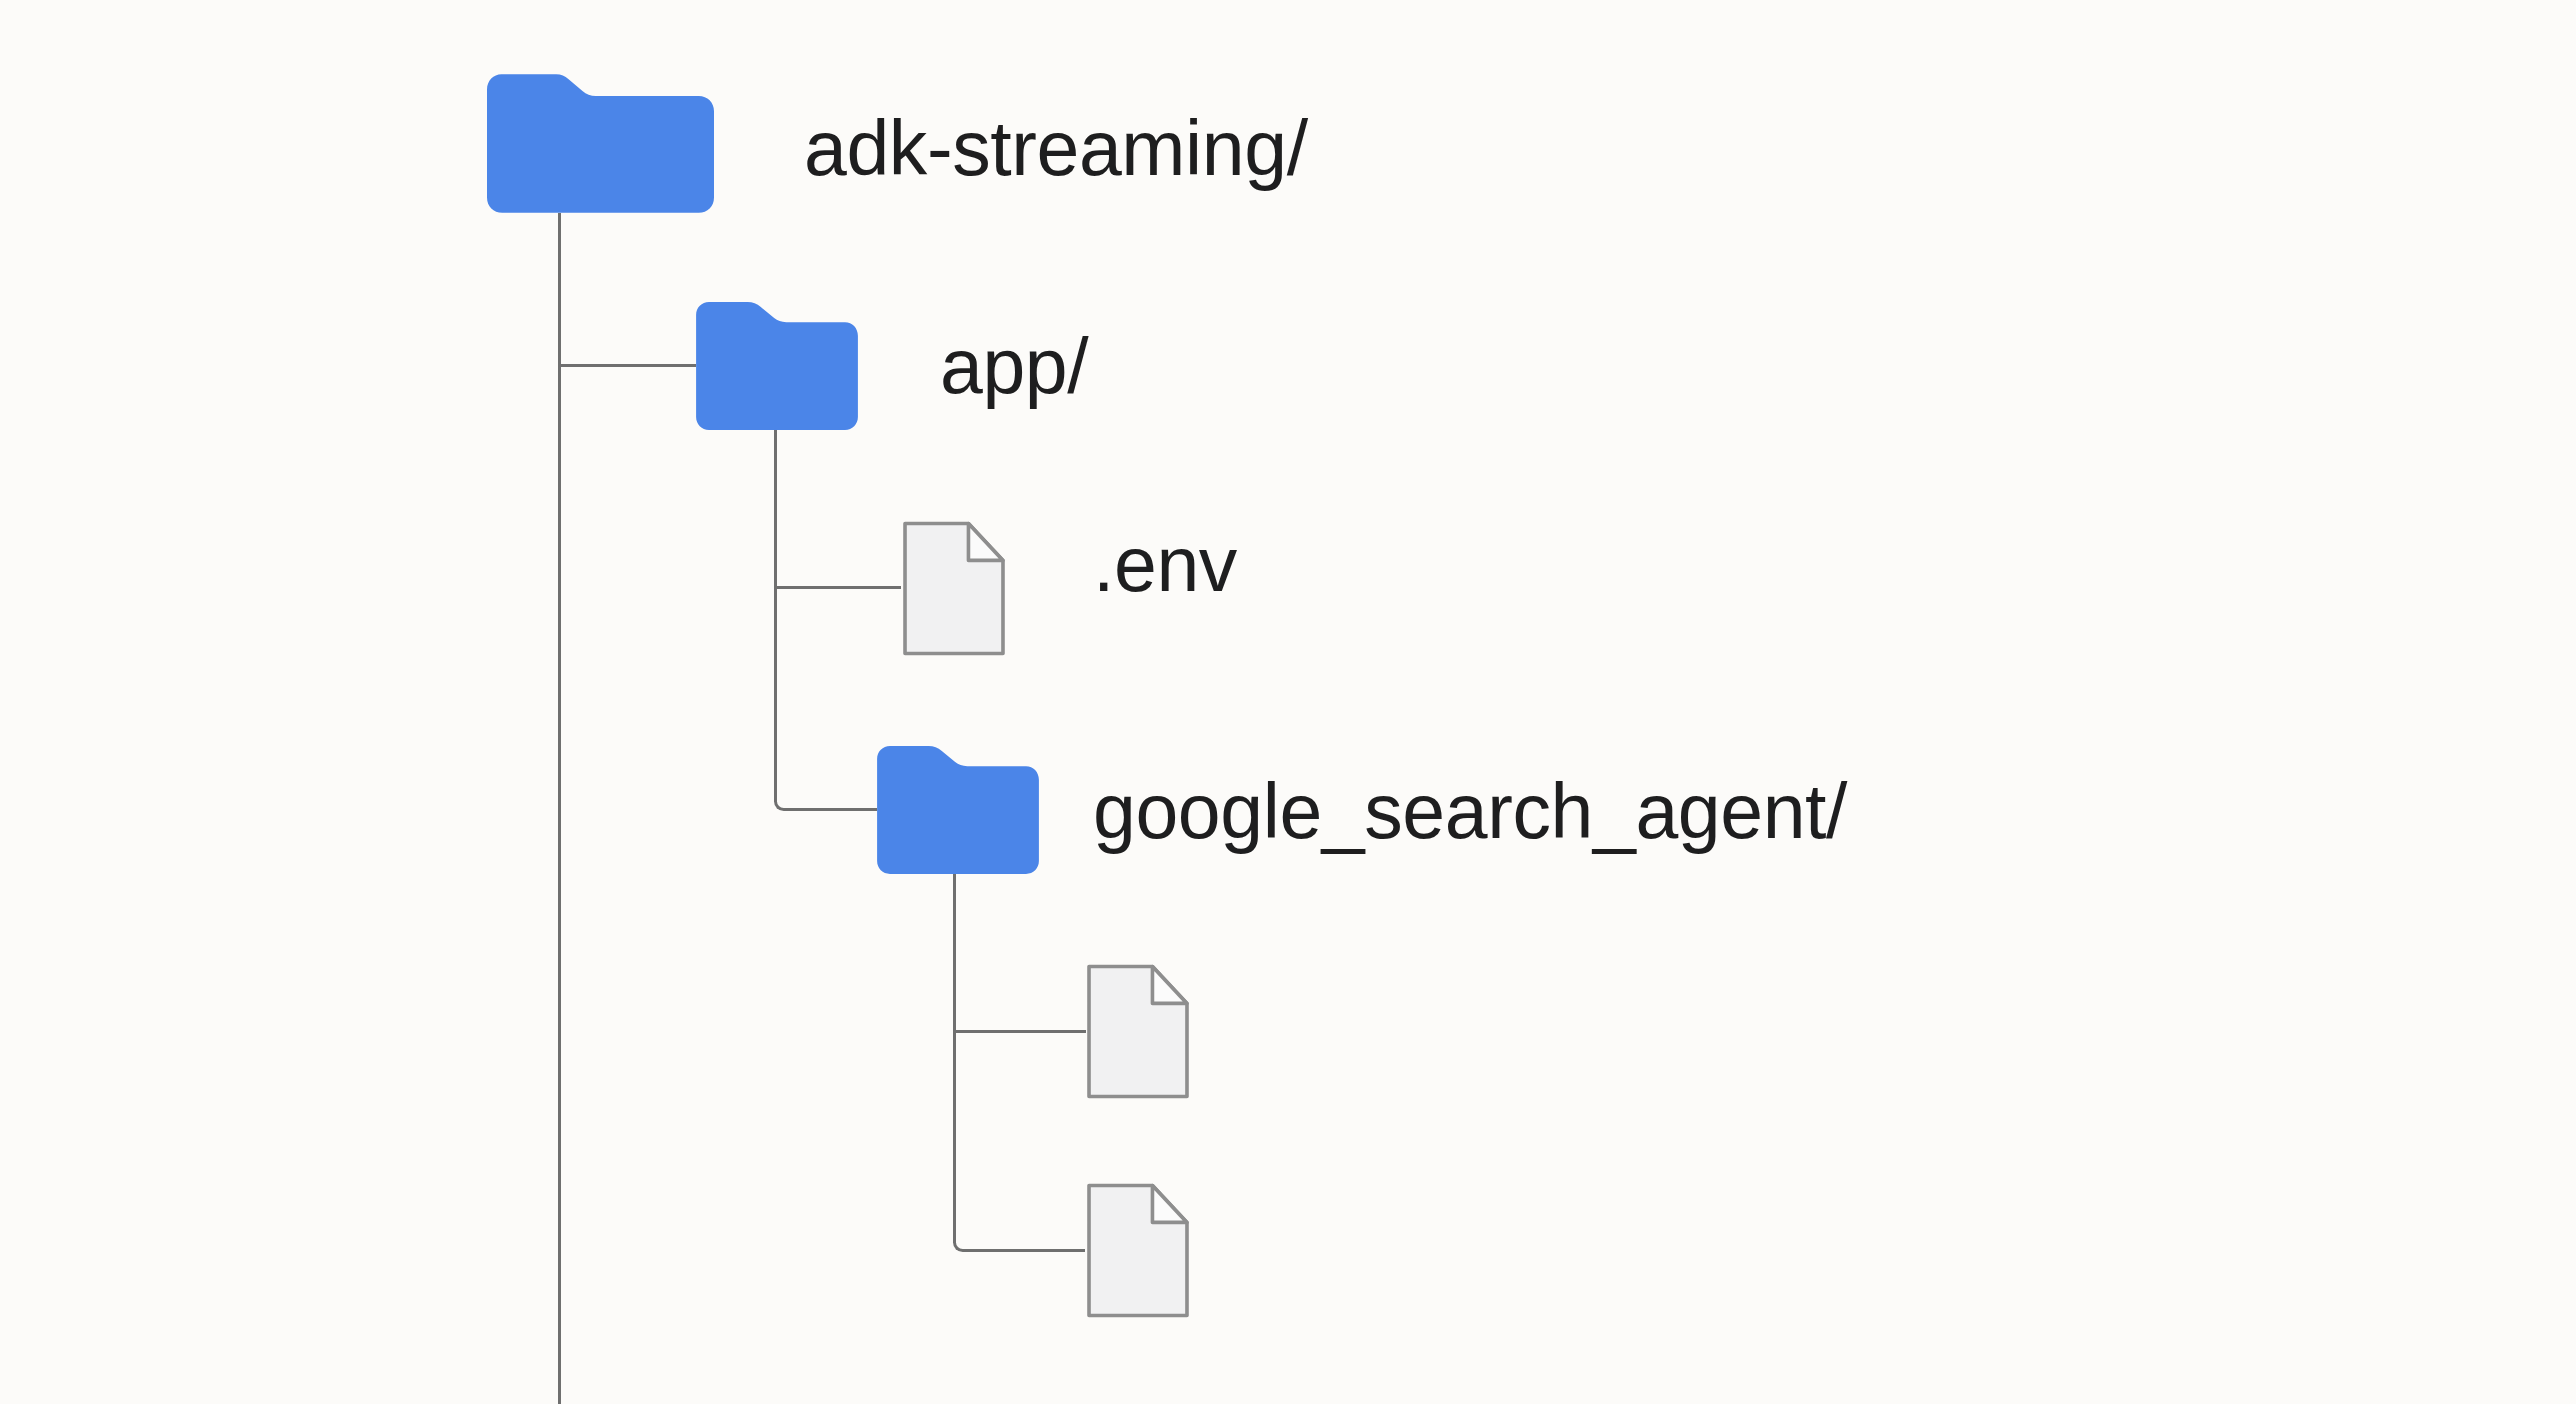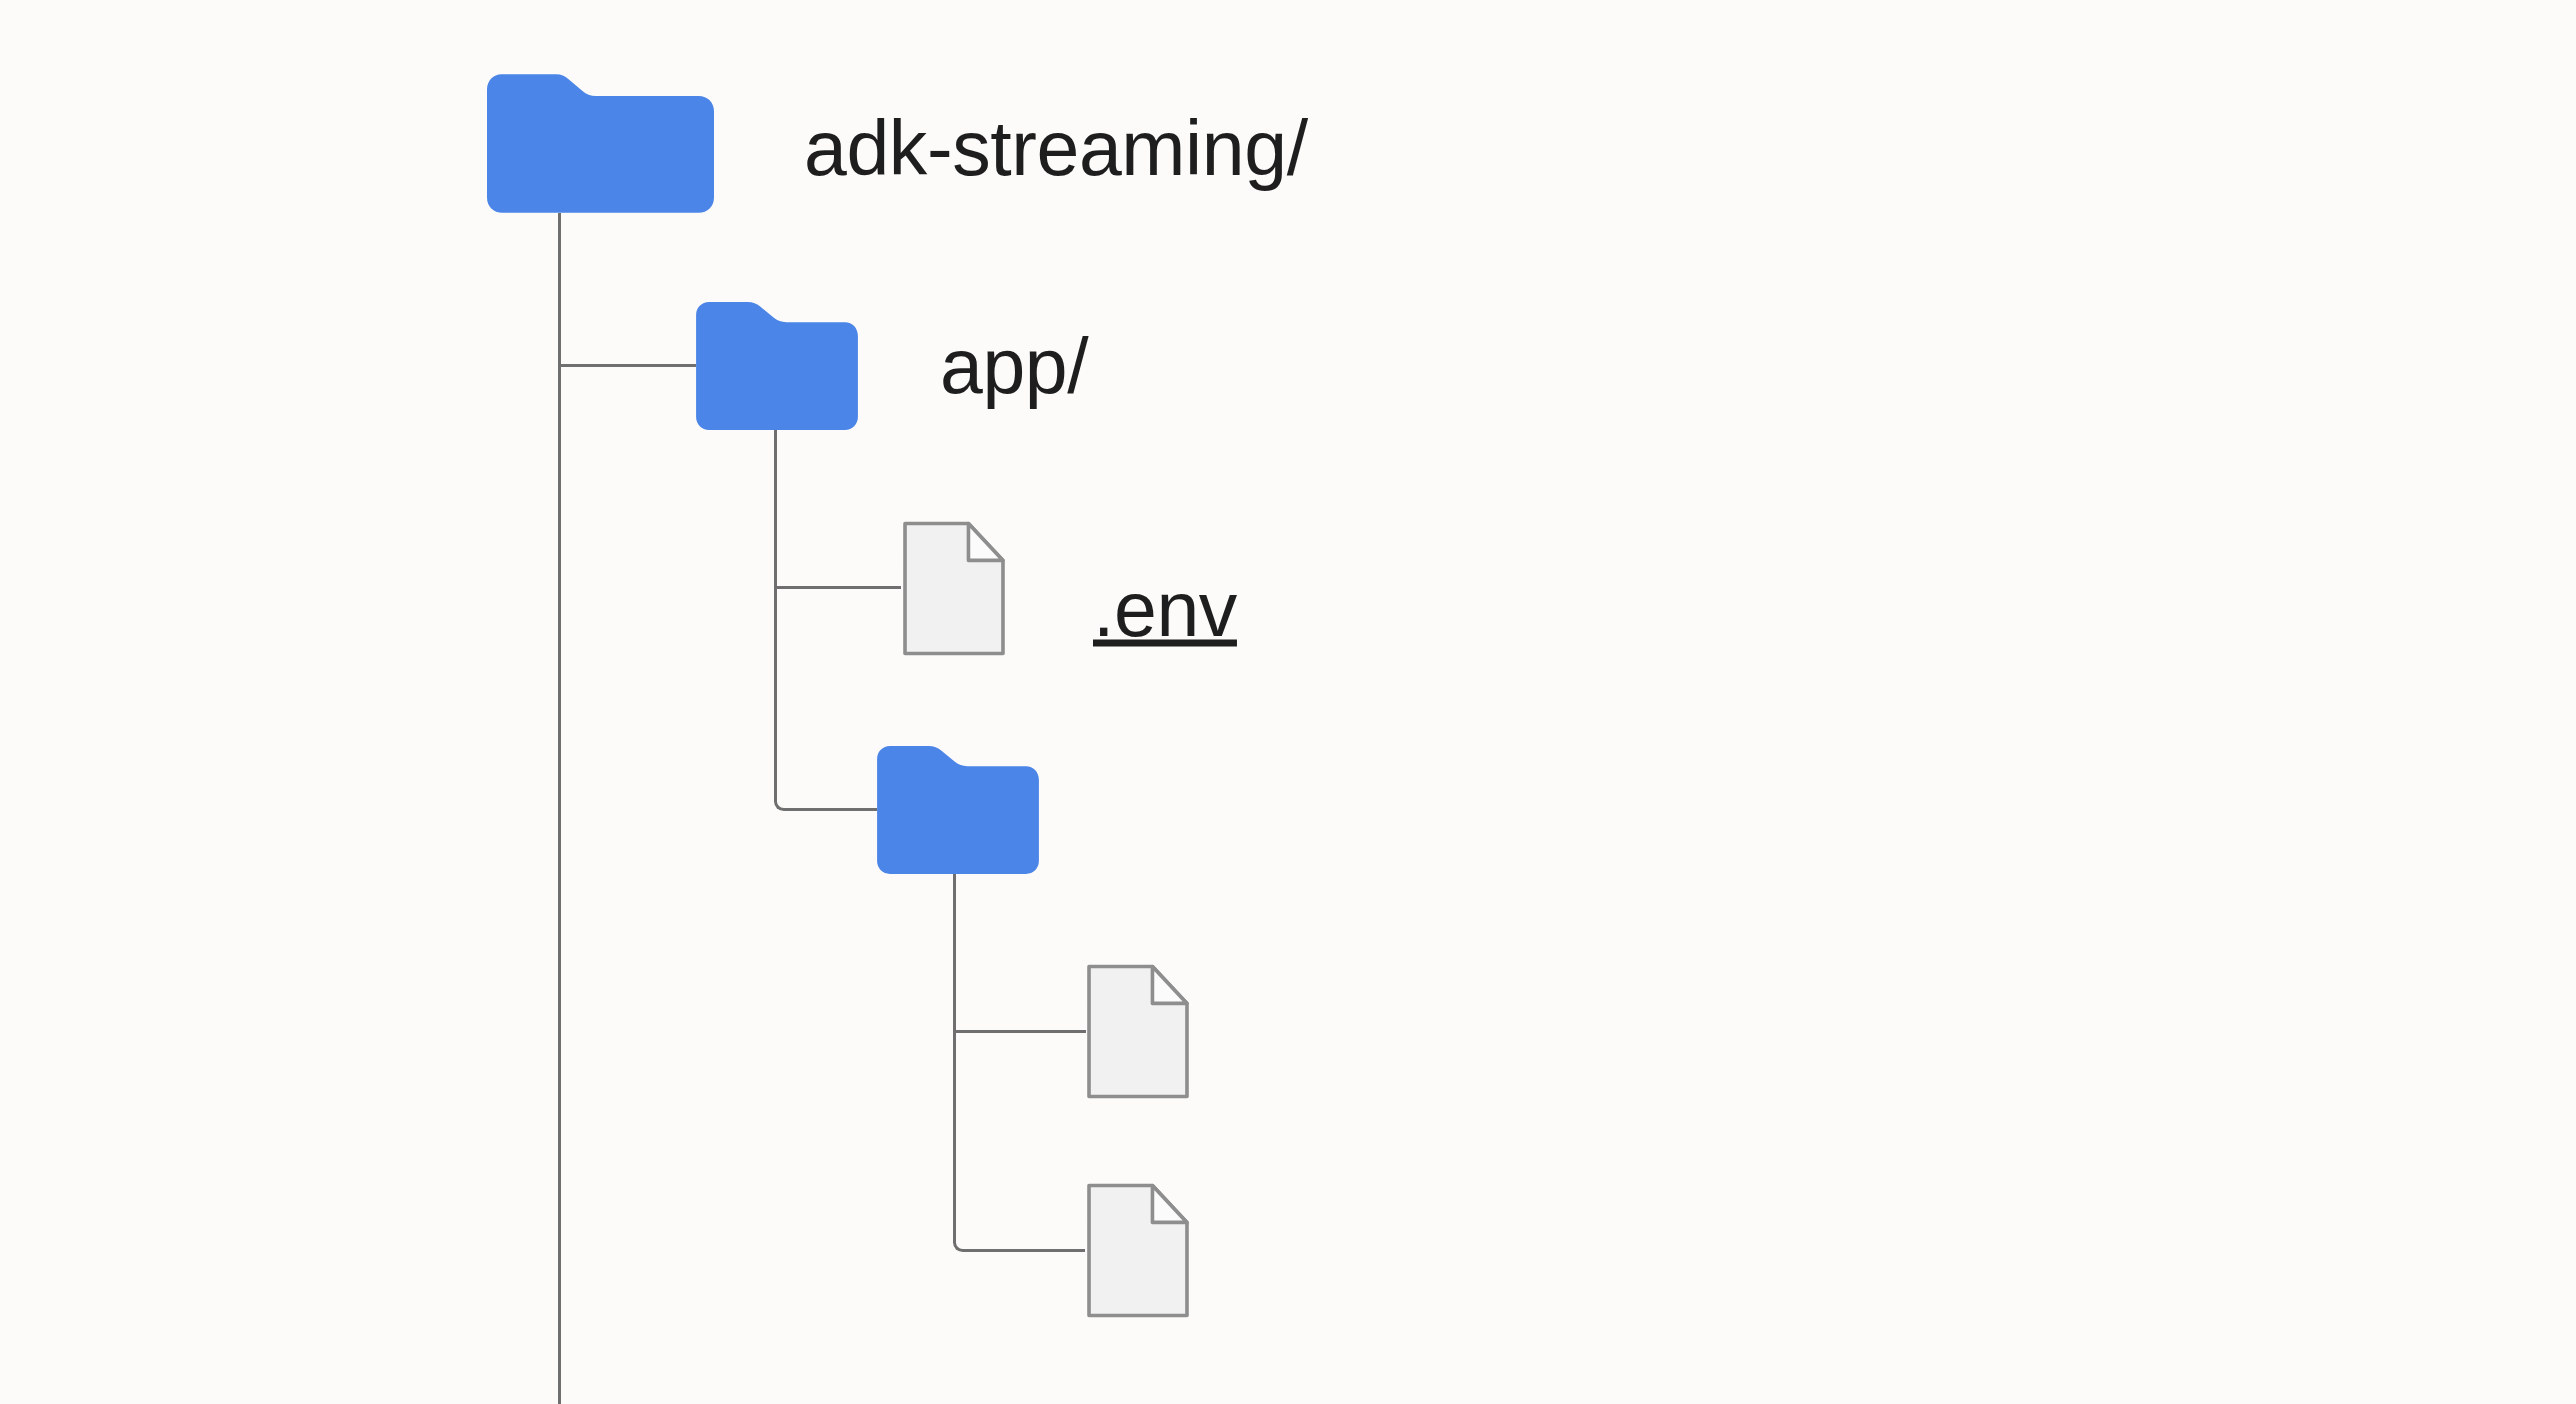--- a/index.html
+++ b/index.html
@@ -59,25 +59,26 @@
 
   <svg class="icon" style="left:696px;top:302px;" width="162" height="128" viewBox="0 0 201 159">
     <path d="M16 0 H64 C70 0 76 2 80 6 L97 20 C101 23 106 25 112 25 H185 C194 25 201 32 201 42 V143 C201 152 194 159 185 159 H16 C7 159 0 152 0 143 V16 C0 7 7 0 16 0 Z" fill="#4b85e8"></path>
   </svg>
   <div class="node-label" style="left:940px;top:366px;text-align:right;">app/</div>
 
   <svg class="icon" style="left:901px;top:519px;" width="106" height="139" viewBox="0 0 132 172">
     <path class="file-body" d="M5 5 H84 L127 51 V167 H5 Z" fill="#f1f1f2"></path>
     <path class="file-fold" d="M84 5 L127 51 H84 Z" fill="#fbfbfb"></path>
   </svg>
-  <div class="node-label" style="left:1093px;top:609px;text-decoration:underline;">.env</div>
+  <div class="node-label" style="left:1093px;top:564px;">.env</div>
 
   <svg class="icon" style="left:877px;top:746px;" width="162" height="128" viewBox="0 0 201 159">
     <path d="M16 0 H64 C70 0 76 2 80 6 L97 20 C101 23 106 25 112 25 H185 C194 25 201 32 201 42 V143 C201 152 194 159 185 159 H16 C7 159 0 152 0 143 V16 C0 7 7 0 16 0 Z" fill="#4b85e8"></path>
   </svg>
+  <div class="node-label" style="left:1093px;top:811px;">google_search_agent/</div>
 
   <svg class="icon" style="left:1085px;top:962px;" width="106" height="139" viewBox="0 0 132 172">
     <path class="file-body" d="M5 5 H84 L127 51 V167 H5 Z" fill="#f1f1f2"></path>
     <path class="file-fold" d="M84 5 L127 51 H84 Z" fill="#fbfbfb"></path>
   </svg>
 
   <svg class="icon" style="left:1085px;top:1181px;" width="106" height="139" viewBox="0 0 132 172">
     <path class="file-body" d="M5 5 H84 L127 51 V167 H5 Z" fill="#f1f1f2"></path>
     <path class="file-fold" d="M84 5 L127 51 H84 Z" fill="#fbfbfb"></path>
   </svg>

